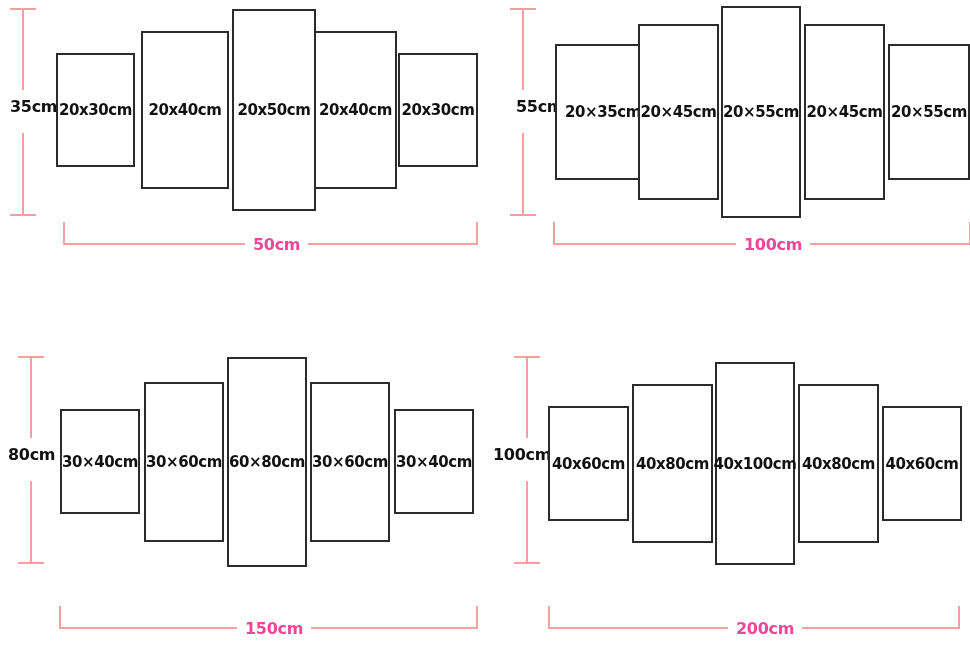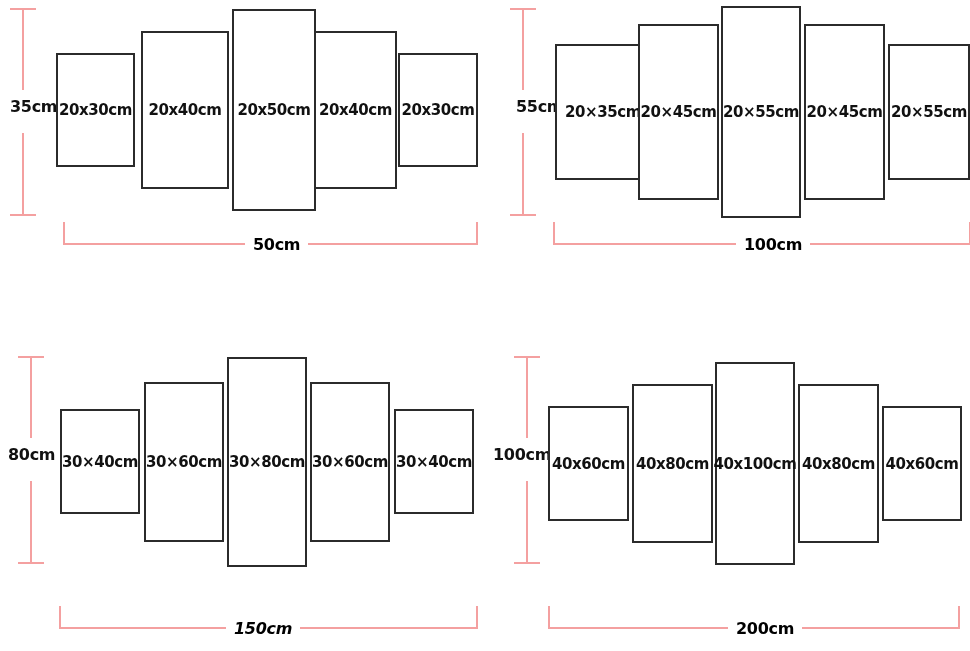--- a/index.html
+++ b/index.html
@@ -39,21 +39,21 @@
   .hdim .hline{
     position:absolute;height:0;
     border-top:2px solid #f4a0a0;
   }
   .hdim .hcap{
     position:absolute;width:0;height:22px;
     border-left:2px solid #f4a0a0;
   }
   .hlabel{
     position:absolute;
-    font-size:16px;font-weight:bold;color:#000000;
+    font-size:16px;font-weight:bold;color:#ec4899;
     white-space:nowrap;letter-spacing:-0.3px;
     background:#fff;padding:0 8px;
   }
 
   
   .panels{position:absolute;}
   .panel{
     position:absolute;
     background:#ffffff;
     border:2px solid #2b2b2b;
@@ -152,37 +152,37 @@
     <div class="vlabel" style="left:0px;top:119px;">80cm</div>
 
     <div class="panels">
       <div class="panel" style="left:52px;top:83px;width:80px;height:105px;">
         <span>30×40cm</span>
         </div>
       <div class="panel" style="left:136px;top:56px;width:80px;height:160px;">
         <span>30×60cm</span>
         </div>
       <div class="panel" style="left:219px;top:31px;width:80px;height:210px;">
-        <span>30×80cm</span>
+        <span>60×80cm</span>
         </div>
       <div class="panel" style="left:302px;top:56px;width:80px;height:160px;">
         <span>30×60cm</span>
         </div>
       <div class="panel" style="left:386px;top:83px;width:80px;height:105px;">
         <span>30×40cm</span>
         </div>
     </div>
 
     <div class="hdim" style="left:51px;top:288px;">
       <div class="hcap" style="left:0;top:-8px;"></div>
       <div class="hline" style="left:0;top:13px;width:183px;"></div>
       <div class="hline" style="left:236px;top:13px;width:183px;"></div>
       <div class="hcap" style="left:417px;top:-8px;"></div>
     </div>
-    <div class="hlabel" style="left:218px;top:293px;font-style:italic;">150cm</div>
+    <div class="hlabel" style="left:229px;top:293px;">150cm</div>
   </div>
 
   <div class="quad q3">
     <div class="vdim" style="left:33px;top:30px;">
       <div class="vcap" style="left:-12px;top:0;"></div>
       <div class="vline" style="left:0;top:0;height:82px;"></div>
       <div class="vline" style="left:0;top:125px;height:83px;"></div>
       <div class="vcap" style="left:-12px;top:206px;"></div>
     </div>
     <div class="vlabel" style="left:0px;top:119px;">100cm</div>

